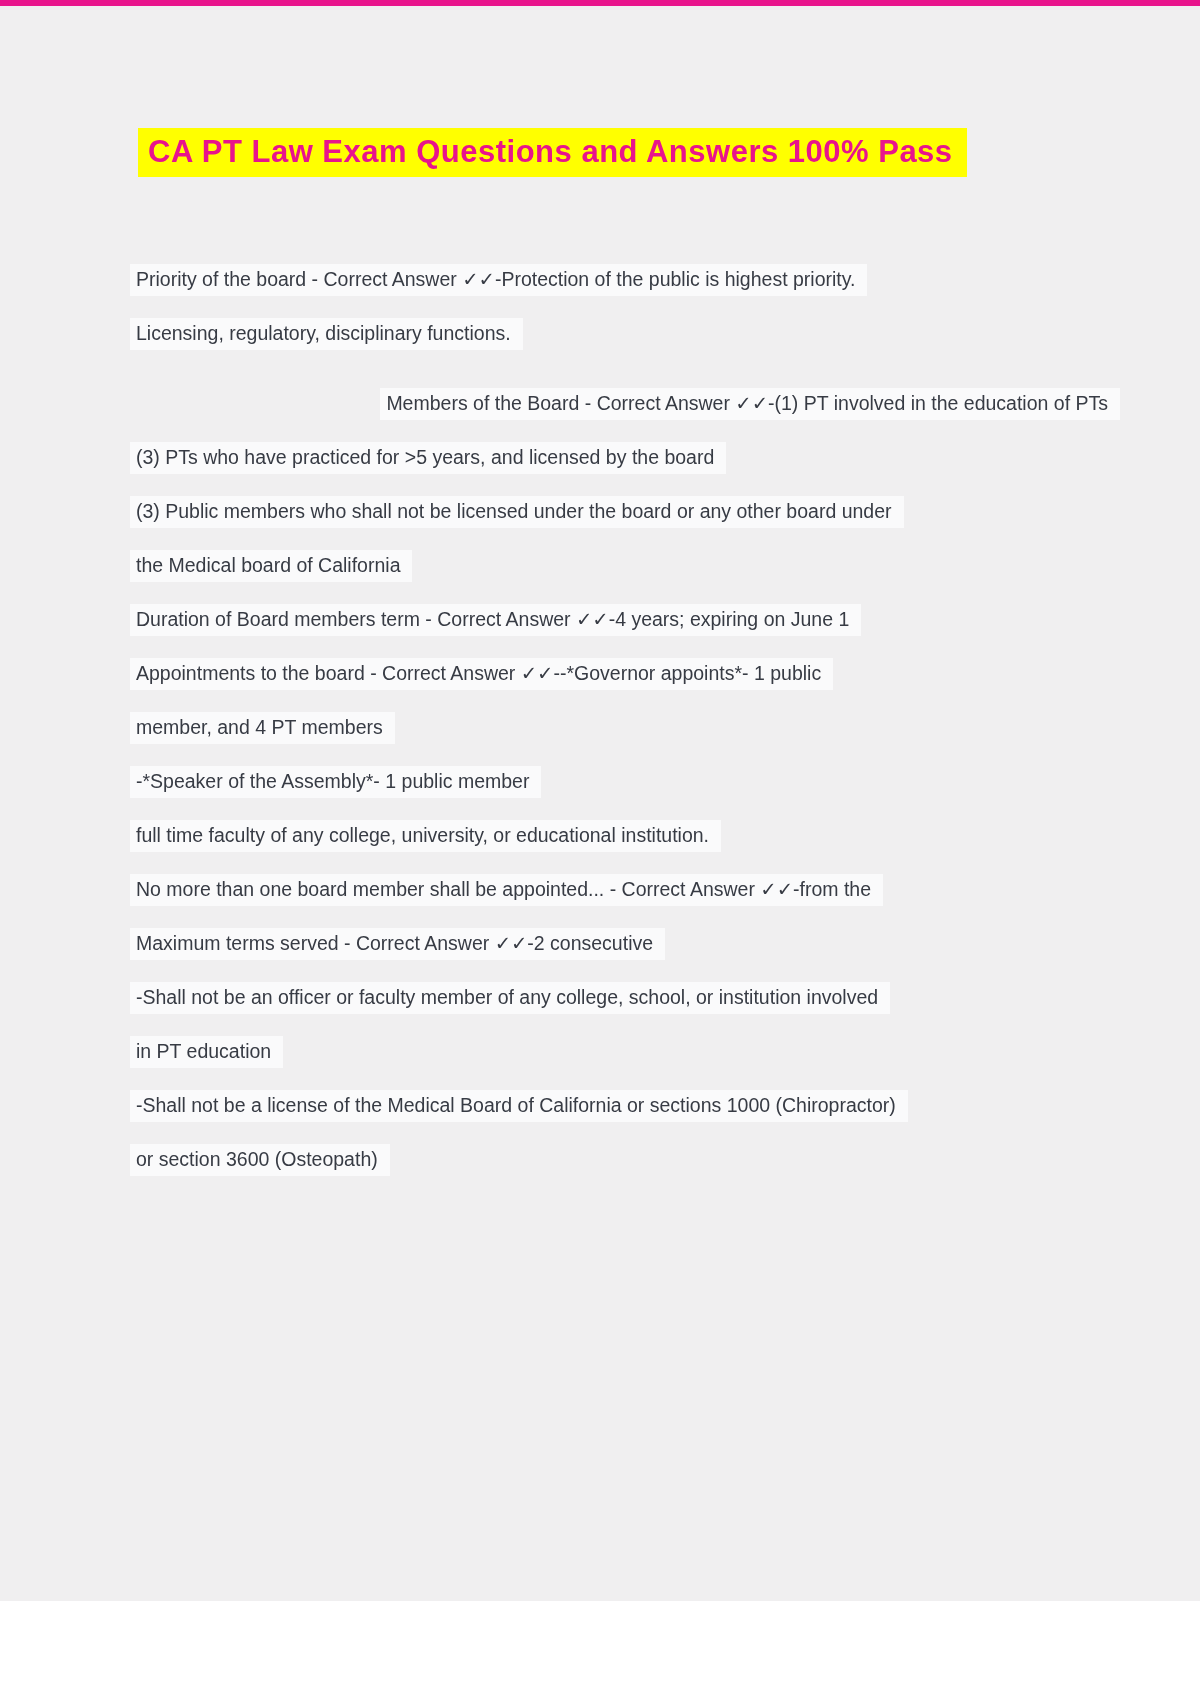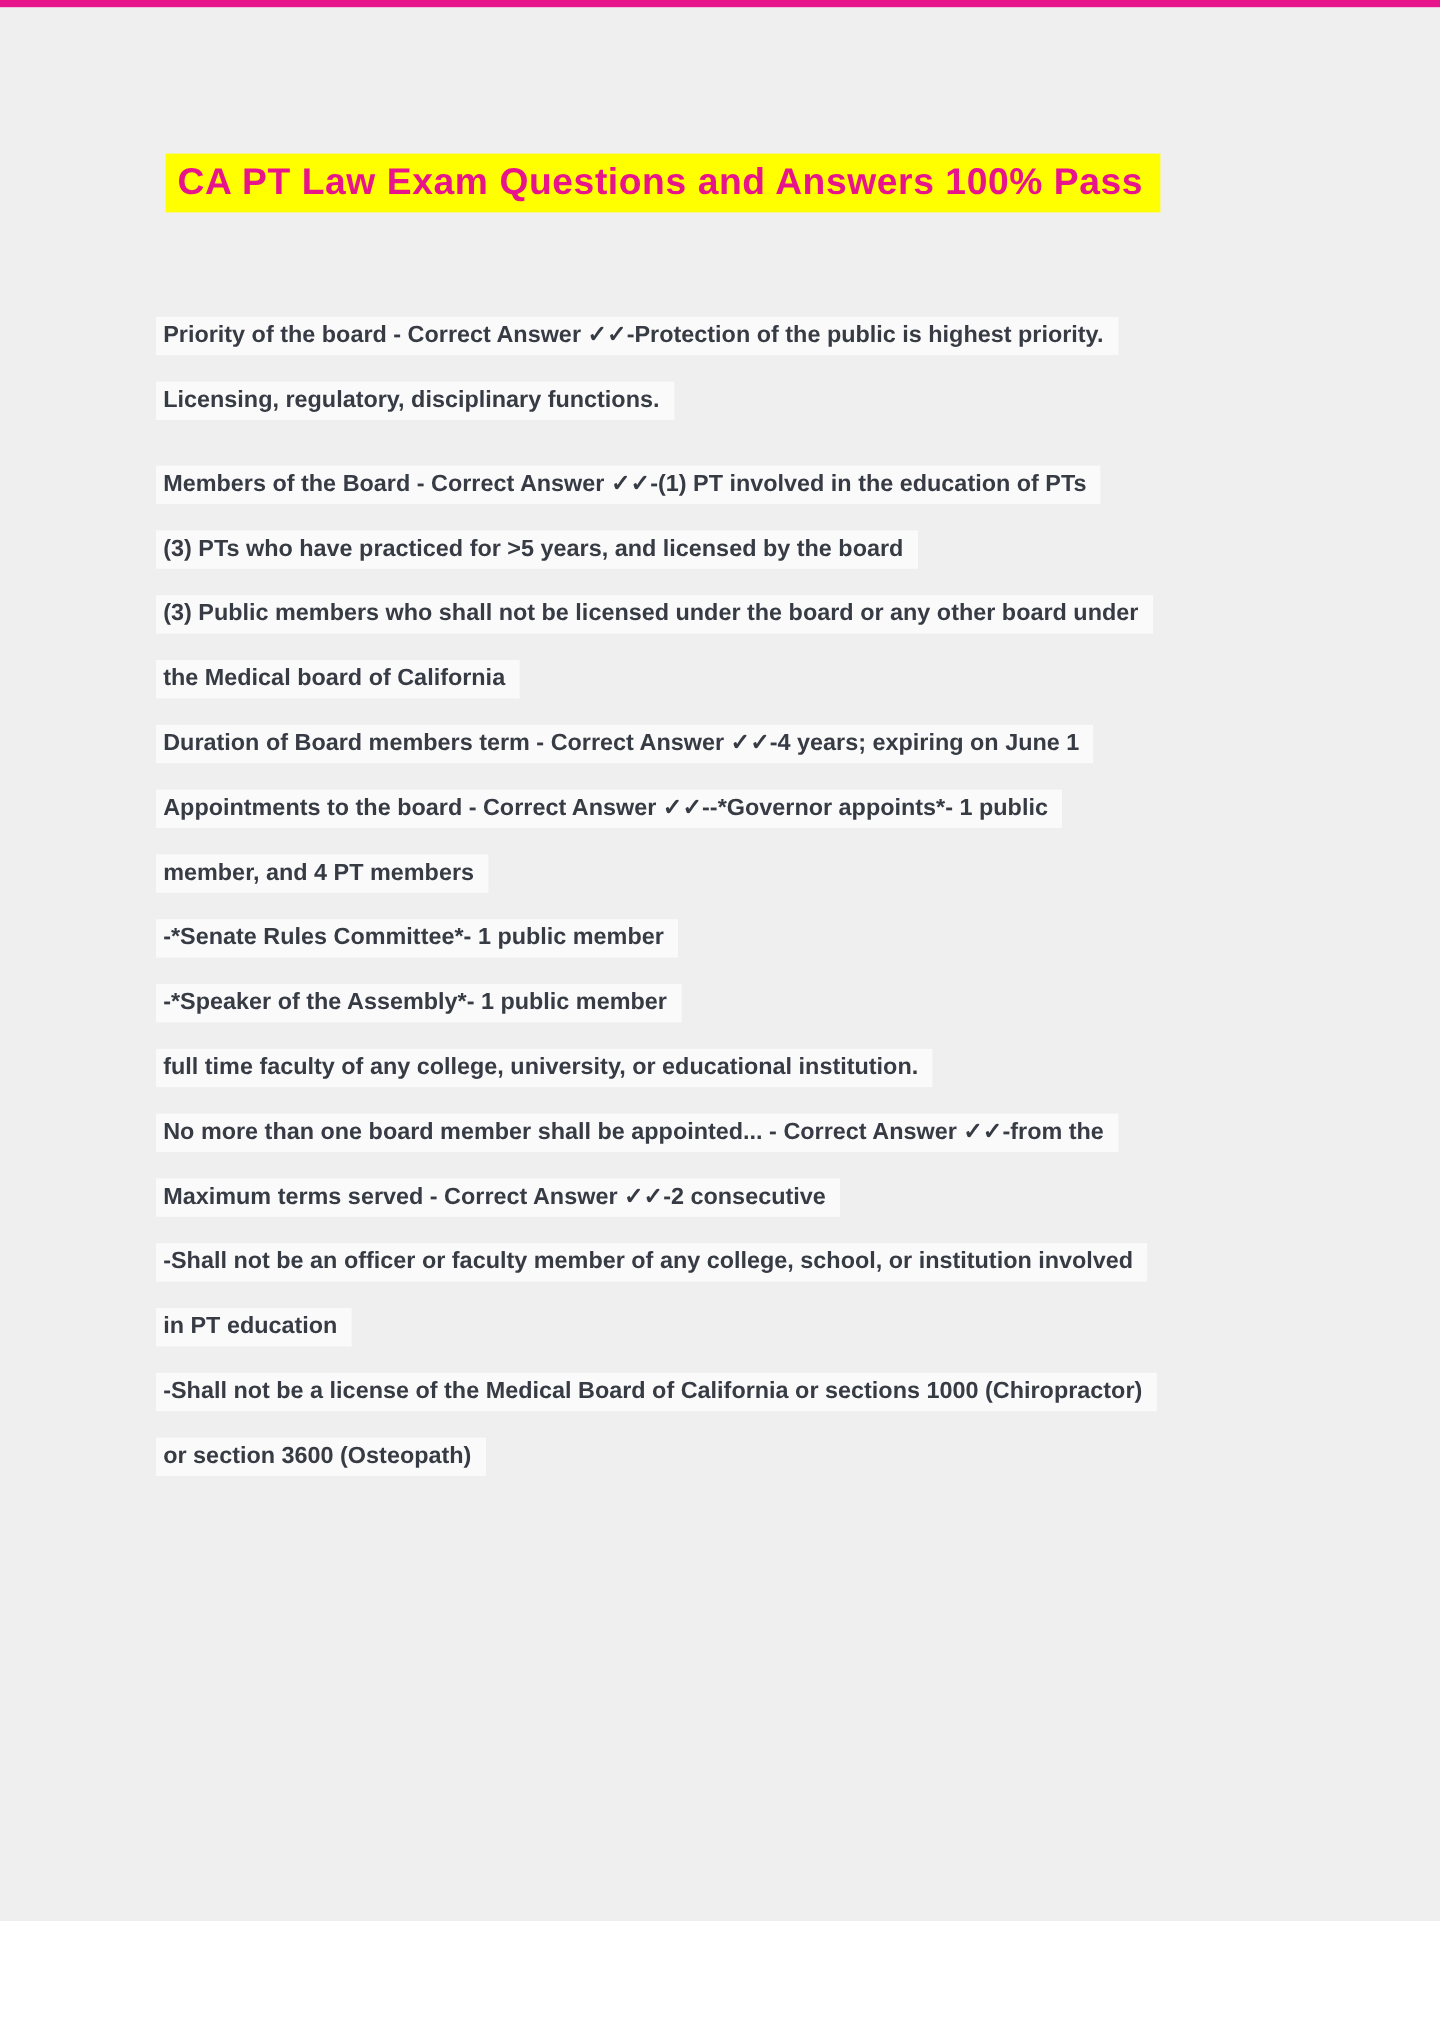--- a/index.html
+++ b/index.html
@@ -47,29 +47,29 @@
     font-weight: bold;
     padding: 6px 14px 7px 10px;
     letter-spacing: 0.5px;
     white-space: nowrap;
   }
   .content {
     position: absolute;
     top: 253px;
     left: 130px;
     right: 80px;
-    font-weight: bold;
   }
   .line {
     height: 54px;
     display: flex;
     align-items: center;
   }
   .line.para-break {
     margin-top: 16px;
+    justify-content: flex-end;
   }
   .line-text {
     display: inline-block;
     background: rgba(252, 252, 253, 0.85);
     color: #373b44;
     font-size: 19.5px;
     line-height: 27px;
     padding: 2px 12px 3px 6px;
     white-space: nowrap;
   }
@@ -112,23 +112,20 @@
         <div class="line">
           <span class="line-text">Duration of Board members term - Correct Answer ✓✓-4 years; expiring on June 1</span>
         </div>
         <div class="line">
           <span class="line-text">Appointments to the board - Correct Answer ✓✓--*Governor appoints*- 1 public</span>
         </div>
         <div class="line">
           <span class="line-text">member, and 4 PT members</span>
         </div>
         <div class="line">
-          <span class="line-text">-*Senate Rules Committee*- 1 public member</span>
-        </div>
-        <div class="line">
           <span class="line-text">-*Speaker of the Assembly*- 1 public member</span>
         </div>
         <div class="line">
           <span class="line-text">full time faculty of any college, university, or educational institution.</span>
         </div>
         <div class="line">
           <span class="line-text">No more than one board member shall be appointed... - Correct Answer ✓✓-from the</span>
         </div>
         <div class="line">
           <span class="line-text">Maximum terms served - Correct Answer ✓✓-2 consecutive</span>

